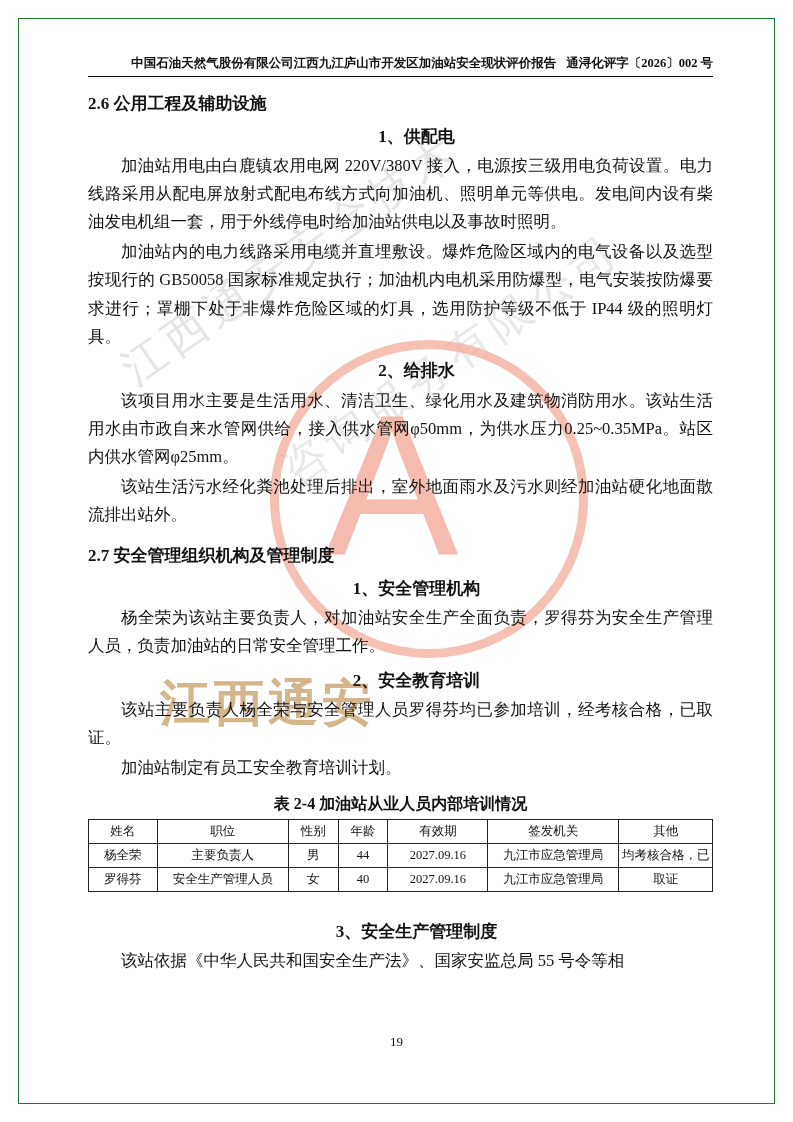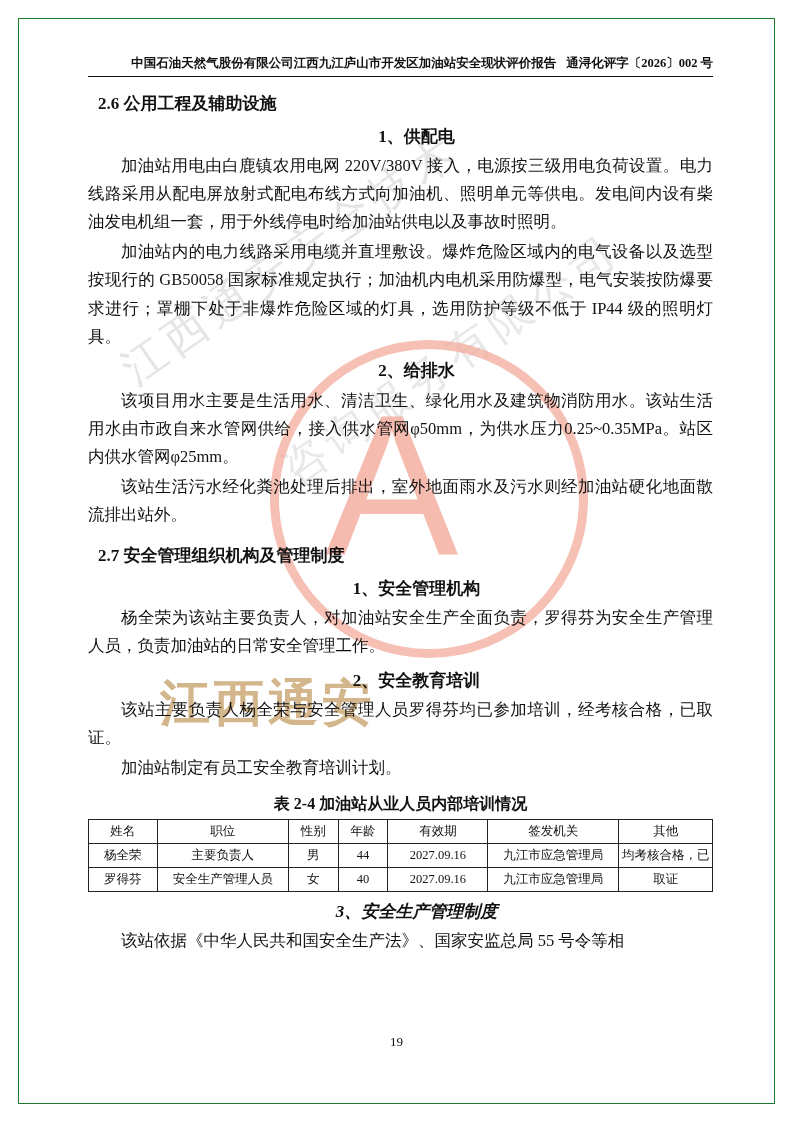--- a/index.html
+++ b/index.html
@@ -47,21 +47,21 @@
   .doc-header .left {
     white-space: nowrap;
   }
   .doc-header .right {
     white-space: nowrap;
     padding-left: 10px;
   }
   h2.sec {
     font-size: 17px;
     font-weight: bold;
-    margin: 14px 0 6px 10px;
+    margin: 14px 0 6px 0;
     line-height: 1.5;
   }
   h3.sub {
     font-size: 17px;
     font-weight: bold;
     margin: 6px 0 2px 0;
     text-indent: 32px;
     line-height: 1.6;
     text-align: center;
   }
@@ -247,19 +247,19 @@
           <td>安全生产管理人员</td>
           <td>女</td>
           <td>40</td>
           <td>2027.09.16</td>
           <td>九江市应急管理局</td>
           <td>取证</td>
         </tr>
       </tbody>
     </table>
 
-    <h3 class="sub" style="margin-top:6px;font-style:italic;">3、安全生产管理制度</h3>
+    <h3 class="sub" style="margin-top:26px;">3、安全生产管理制度</h3>
     <p class="body">该站依据《中华人民共和国安全生产法》、国家安监总局 55 号令等相</p>
 
   </div>
 
   <div class="page-num">19</div>
 </div>
 
 </body></html>

